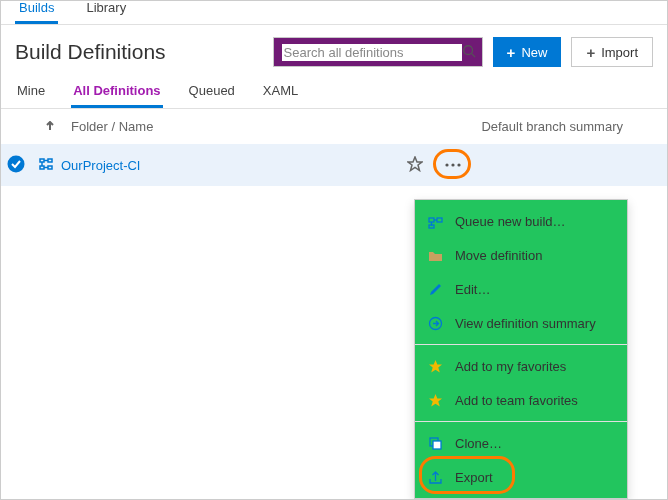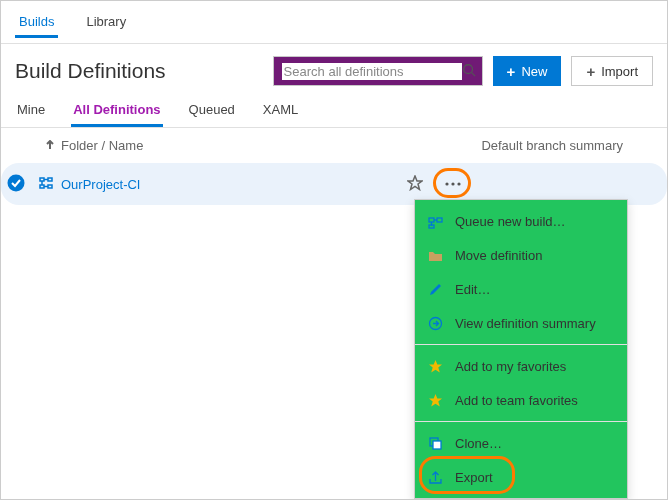--- a/index.html
+++ b/index.html
@@ -12,22 +12,22 @@
     width: 668px;
     height: 500px;
     border: 1px solid #ccc;
     overflow: hidden;
     position: relative;
   }
   .top-tabs {
     display: flex;
     padding: 0 14px;
     border-bottom: 1px solid #e0e0e0;
-    height: 43px;
-    align-items: center;
+    height: 24px;
+    align-items: flex-end;
   }
   .top-tab {
     padding: 8px 4px 6px 4px;
     margin-right: 24px;
     cursor: pointer;
     color: #444;
     border-bottom: 3px solid transparent;
   }
   .top-tab.active {
     color: #0078d4;
@@ -96,31 +96,30 @@
     border-bottom-color: #0078d4;
     color: #a21caf;
   }
   .list-header {
     display: flex;
     align-items: center;
     padding: 10px 14px 10px 44px;
     color: #666;
     font-size: 13px;
   }
-  .col-folder { display: flex; align-items: center; gap: 6px; flex: 0 0 360px; }
+  .col-folder { display: flex; align-items: center; gap: 16px; flex: 0 0 360px; }
   .col-branch { margin-left: auto; padding-right: 30px; }
   .arrow-up svg { width: 10px; height: 10px; stroke: #666; fill: none; stroke-width: 2; }
   .row {
     display: flex;
     align-items: center;
     height: 42px;
     background: #eaf2fb;
     padding-left: 6px;
     position: relative;
-    border-radius: 18px;
   }
   .check-circle svg { width: 18px; height: 18px; }
   .pipeline-icon { margin-left: 14px; }
   .pipeline-icon svg { width: 14px; height: 14px; stroke: #0078d4; fill: none; stroke-width: 1.5; }
   .row-name { color: #0078d4; margin-left: 8px; cursor: pointer; }
   .star-icon { margin-left: auto; margin-right: 16px; cursor: pointer; }
   .star-icon svg { width: 16px; height: 16px; stroke: #666; fill: none; stroke-width: 1.5; }
   .more-btn {
     width: 28px; height: 24px;
     display: flex; align-items: center; justify-content: center;

